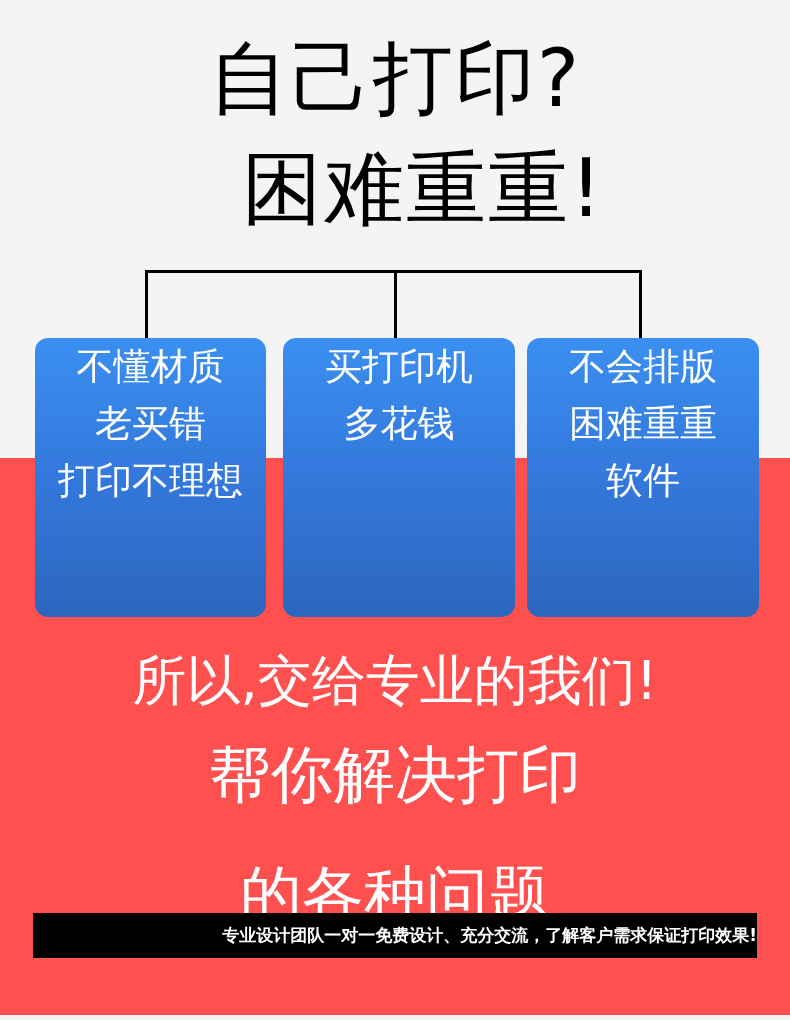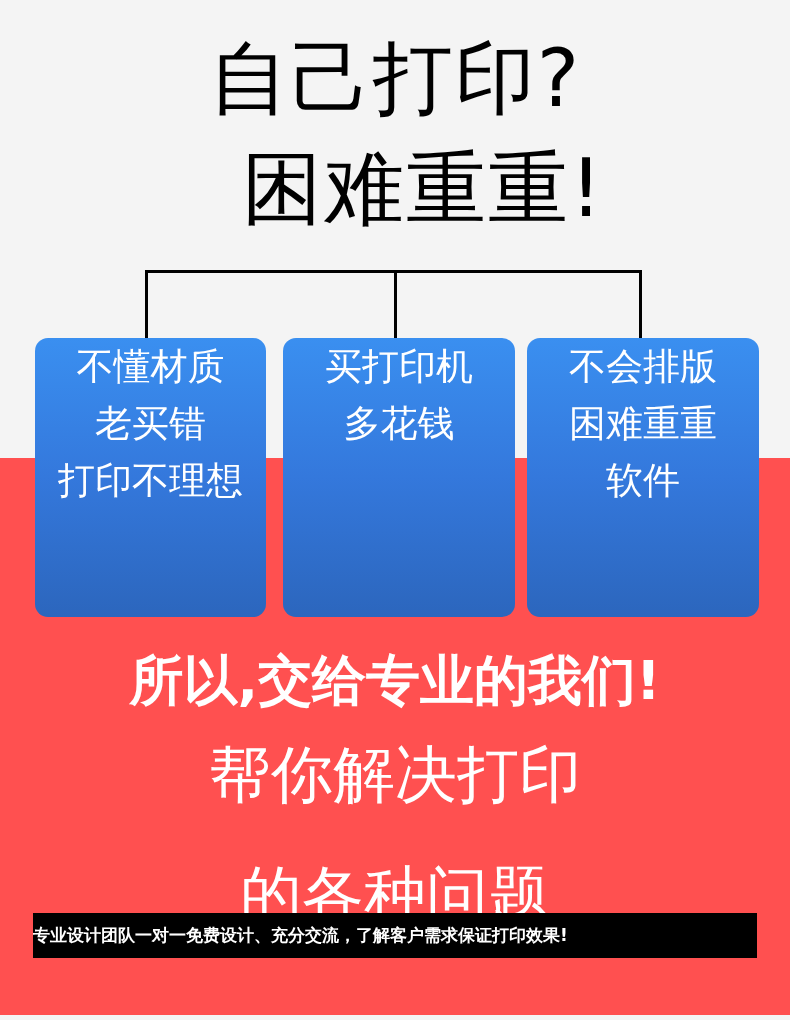--- a/index.html
+++ b/index.html
@@ -68,21 +68,21 @@
 
     .subhead {
       position: absolute;
       left: 0;
       top: 648px;
       width: 790px;
       text-align: center;
       color: #fff;
       font-size: 54px;
       line-height: 66px;
-      font-weight: bold;
+      font-weight: normal;
       white-space: nowrap;
     }
     .headline {
       position: absolute;
       left: 0;
       width: 790px;
       text-align: center;
       color: #fff;
       font-size: 62px;
       line-height: 74px;
@@ -93,21 +93,21 @@
     .headline-2 { top: 858px; }
 
     .footer-bar {
       position: absolute;
       left: 33px;
       top: 913px;
       width: 724px;
       height: 45px;
       background: #000;
       color: #fff;
-      text-align: left;
+      text-align: right;
       font-size: 17px;
       line-height: 45px;
       font-weight: bold;
       white-space: nowrap;
       overflow: hidden;
     }
   </style>
 </head>
 <body>
 

